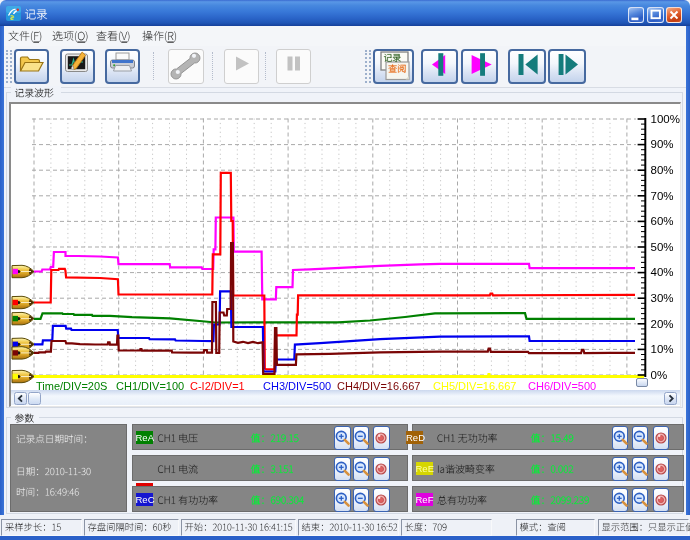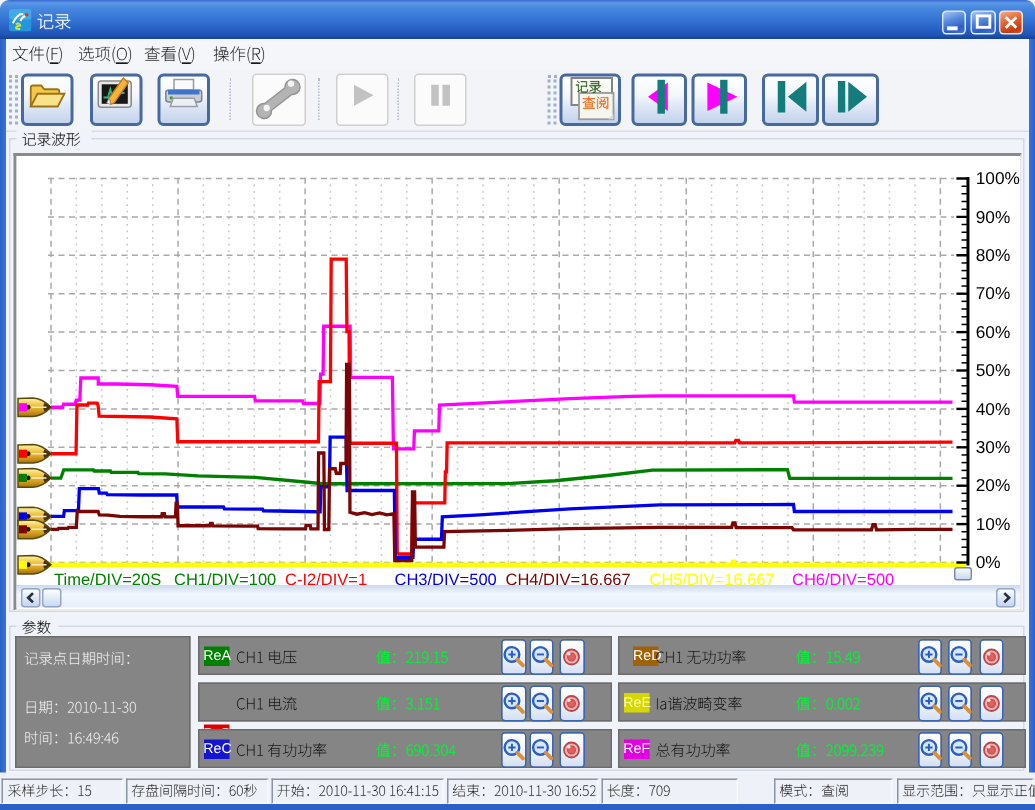--- a/index.html
+++ b/index.html
@@ -346,21 +346,21 @@
 <circle cx="6.3" cy="6.3" r="4.9" fill="rgba(195,220,255,.6)" stroke="#2c5fc4" stroke-width="1.6"></circle>
     <line x1="3.9" y1="6.3" x2="8.7" y2="6.3" stroke="#2c5fc4" stroke-width="1.3"></line>
 <line x1="9.8" y1="9.8" x2="13.6" y2="13.6" stroke="#d7913e" stroke-width="2.6" stroke-linecap="round"></line>
   </svg>
 <svg class="abs" style="left:374.0px;top:492.5px" width="14" height="14" viewBox="0 0 14 14">
 <circle cx="7" cy="7" r="5" fill="#f2b0b0" stroke="#b84848" stroke-width="1.2"></circle>
 <circle cx="7" cy="7" r="2.6" fill="#e06060" stroke="#c05050" stroke-width=".8"></circle>
     <circle cx="5.2" cy="4.8" r="1.2" fill="#ffdede"></circle>
   </svg>
 <div class="abs gray" style="left:412px;top:424px;width:272px;height:26px"></div>
-<div class="abs badge" style="left:422px;top:430.5px;background:#a16207;color:#fff">ReD</div>
+<div class="abs badge" style="left:406px;top:430.5px;background:#a16207;color:#fff">ReD</div>
 <div class="abs rbtn" style="left:611.5px;top:426px"></div>
 <div class="abs rbtn" style="left:631.5px;top:426px"></div>
 <div class="abs rbtn" style="left:652.5px;top:426px"></div>
 <svg class="abs" style="left:612.5px;top:429.5px" width="16" height="16" viewBox="0 0 16 16">
 <circle cx="6.3" cy="6.3" r="4.9" fill="rgba(195,220,255,.6)" stroke="#2c5fc4" stroke-width="1.6"></circle>
     <line x1="3.9" y1="6.3" x2="8.7" y2="6.3" stroke="#2c5fc4" stroke-width="1.3"></line>
     <line x1="6.3" y1="3.9" x2="6.3" y2="8.7" stroke="#2c5fc4" stroke-width="1.3"></line>
 <line x1="9.8" y1="9.8" x2="13.6" y2="13.6" stroke="#d7913e" stroke-width="2.6" stroke-linecap="round"></line>
   </svg>
 <svg class="abs" style="left:632.5px;top:429.5px" width="16" height="16" viewBox="0 0 16 16">

